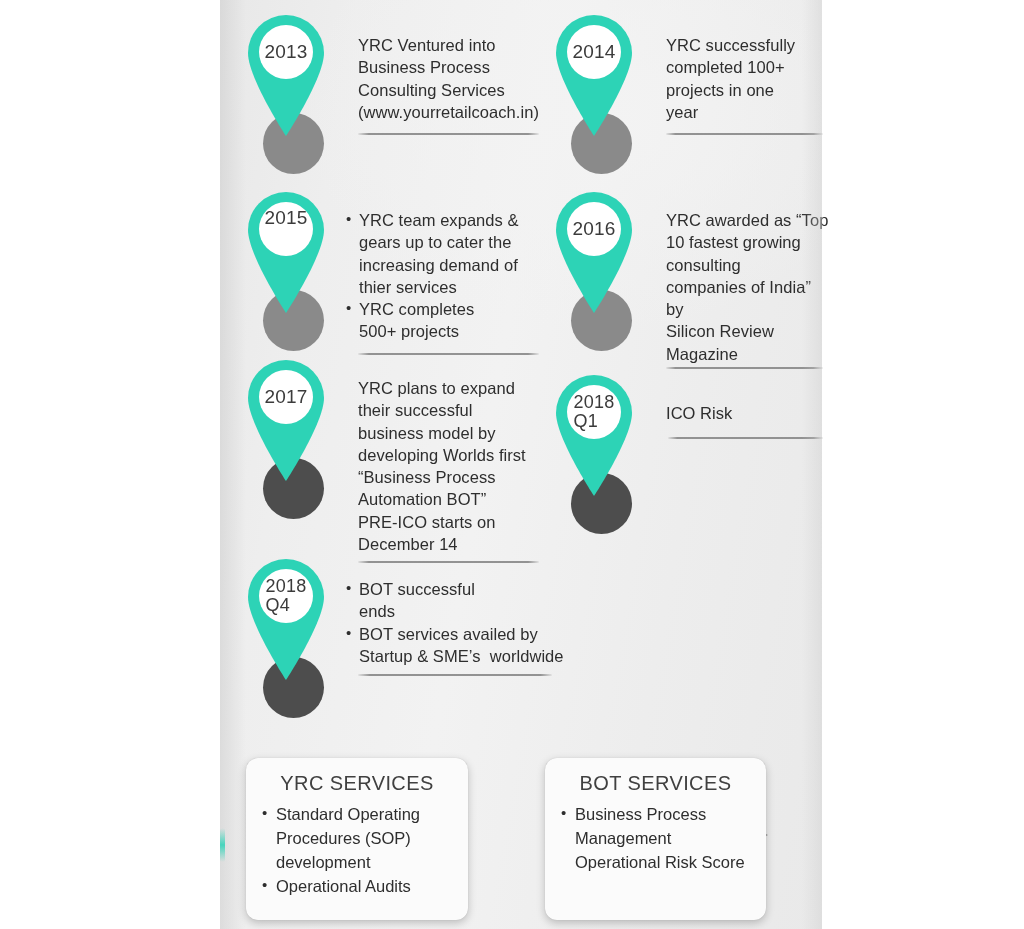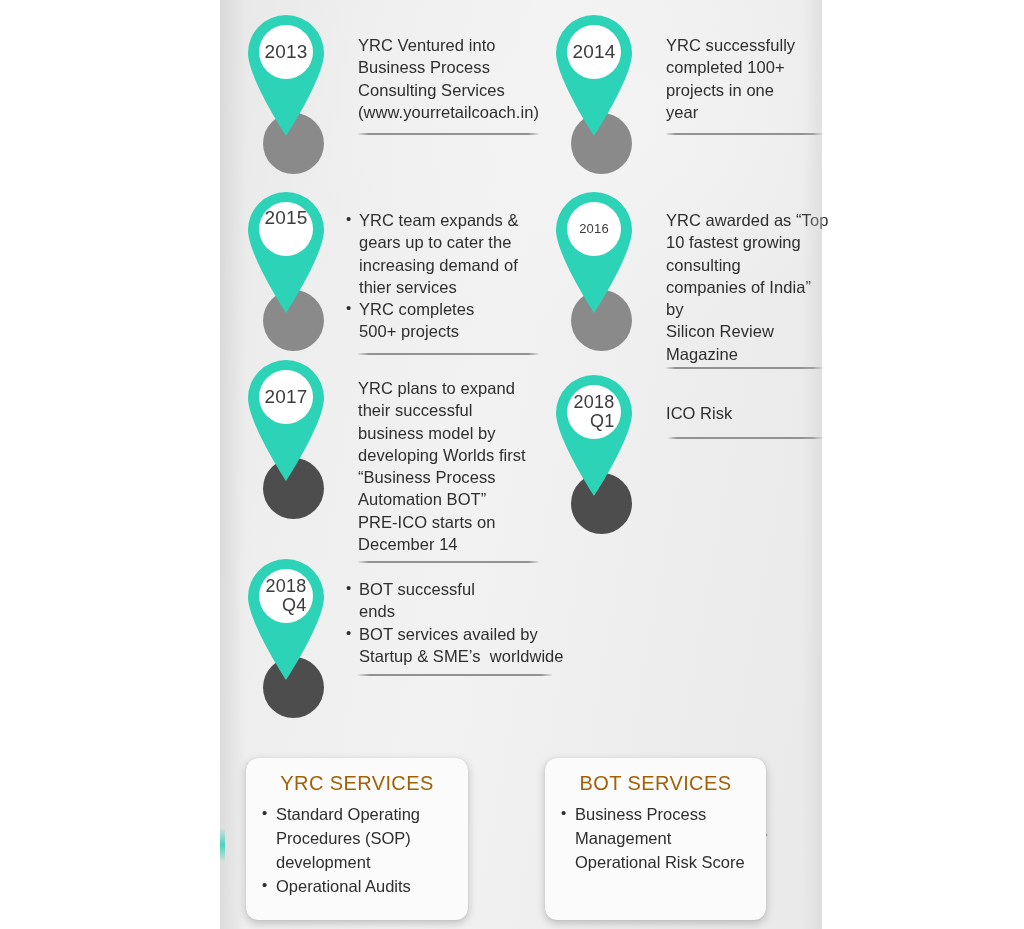--- a/index.html
+++ b/index.html
@@ -69,21 +69,21 @@
   }
   .pin-shadow-circle {
     position: absolute;
     border-radius: 50%;
   }
   .pin-svg { display: block; }
   .pin-label {
     position: absolute;
     color: #3b3b3b;
     font-family: "Liberation Sans", sans-serif;
-    text-align: right;
+    text-align: left;
     line-height: 1.08;
     letter-spacing: .2px;
     white-space: pre-line;
     display: flex;
     flex-direction: column;
     align-items: center;
     justify-content: center;
   }
 
   
@@ -120,21 +120,21 @@
     position: absolute;
     background: #fbfbfb;
     border-radius: 12px;
     box-shadow: 0 3px 9px rgba(0,0,0,.22), 0 0 1px rgba(0,0,0,.18);
     box-sizing: border-box;
     padding: 14px 14px 12px 14px;
   }
   .svc-title {
     text-align: center;
     font-size: 20px;
-    color: #a16207;
+    color: #404040;
     letter-spacing: .4px;
     margin-bottom: 7px;
   }
   .svc-list { margin: 0; padding: 0; list-style: none; }
   .svc-list li {
     position: relative;
     padding-left: 16px;
     font-size: 16.5px;
     line-height: 24px;
     color: #2e2e2e;
@@ -224,21 +224,21 @@
     <div class="divider" style="left:116px; top:168px; width:181px;"></div>
   </div>
 
   <div class="entry" style="left:330px; top:185px;">
     <div class="marker" style="width:78px;height:160px;">
       <div class="pin-shadow-circle" style="left:21px; top:105px; width:61px; height:61px; background:#8a8a8a;"></div>
       <svg class="pin-svg" width="88" height="130" viewBox="0 0 88 130" style="position:absolute;left:0;top:0;">
         <path d="M44 128 C44 128 6 70 6 45 A38 38 0 0 1 82 45 C82 70 44 128 44 128 Z" fill="#2dd3b6"></path>
         <circle cx="44" cy="44" r="27" fill="#ffffff"></circle>
       </svg>
-      <div class="pin-label" style="left:16px; top:25px; width:56px; height:38px; font-size:13px;">2016</div>
+      <div class="pin-label" style="left:16px; top:25px; width:56px; height:38px; font-size:19px;">2016</div>
     </div>
     <div class="entry-text" style="left:116px; top:24px; width:200px;">
       <div class="line">YRC awarded as “Top</div>
       <div class="line">10 fastest growing</div>
       <div class="line">consulting</div>
       <div class="line">companies of India”</div>
       <div class="line">by</div>
       <div class="line">Silicon Review</div>
       <div class="line">Magazine</div>
     </div>

